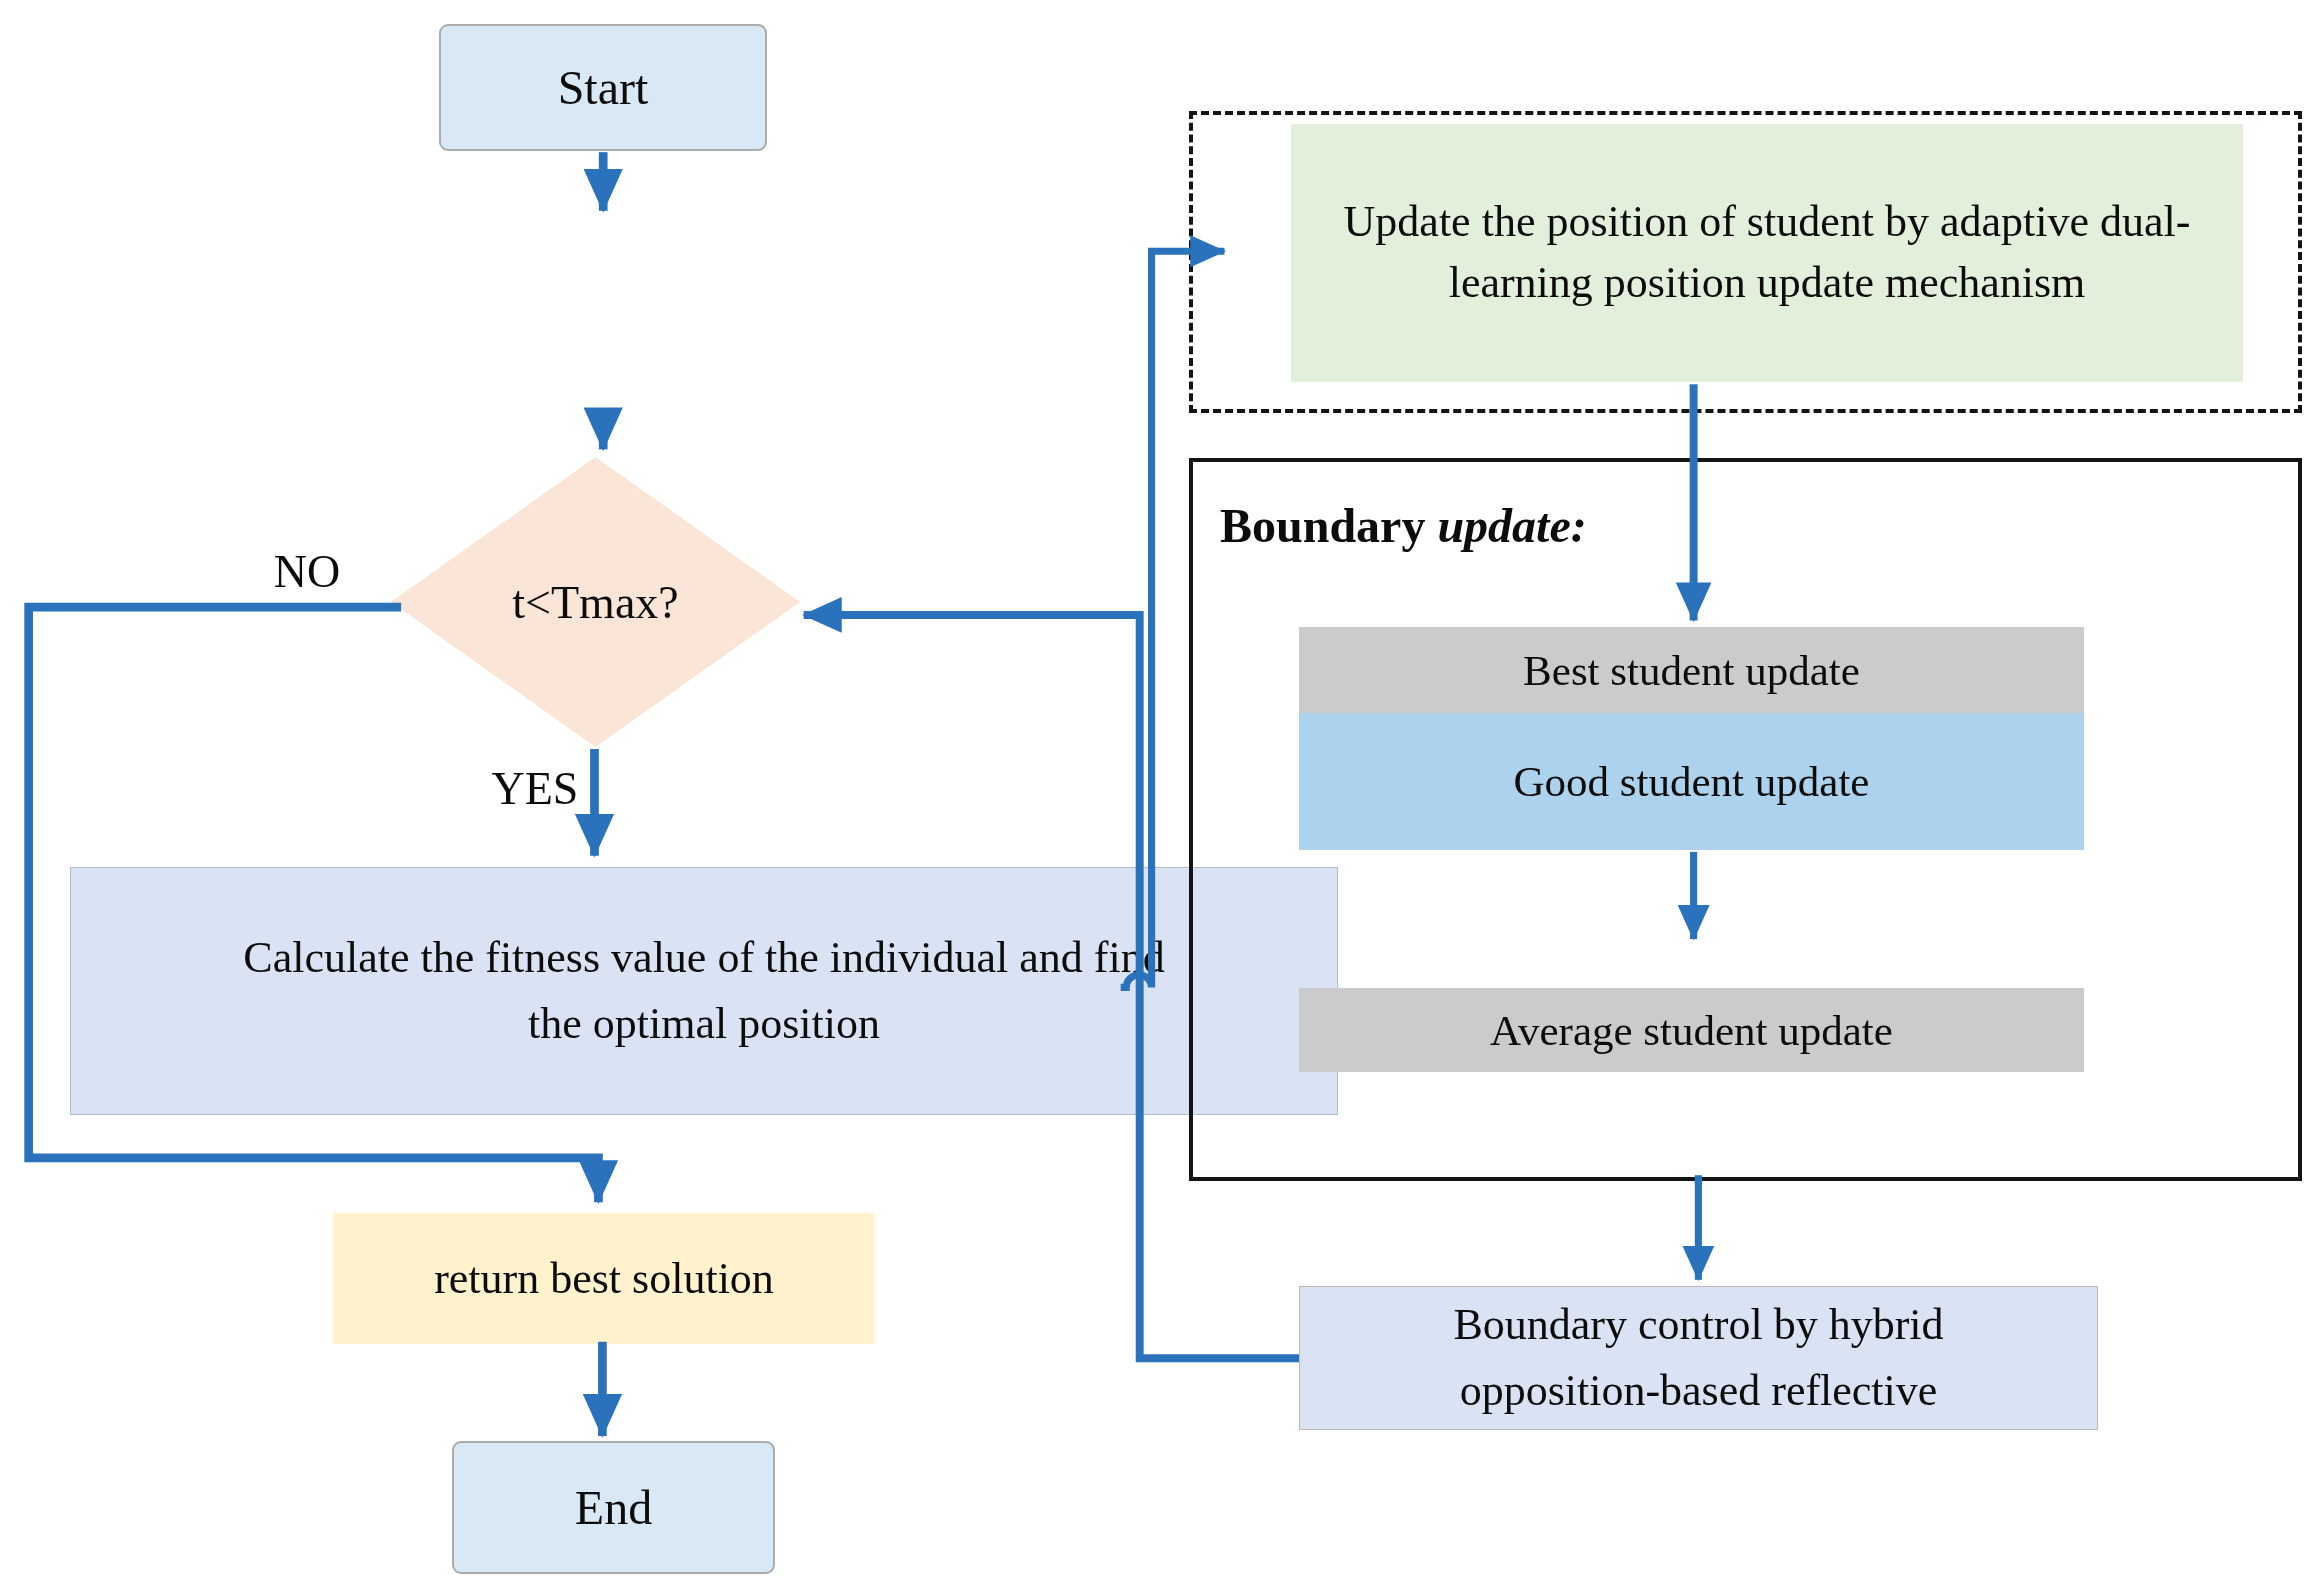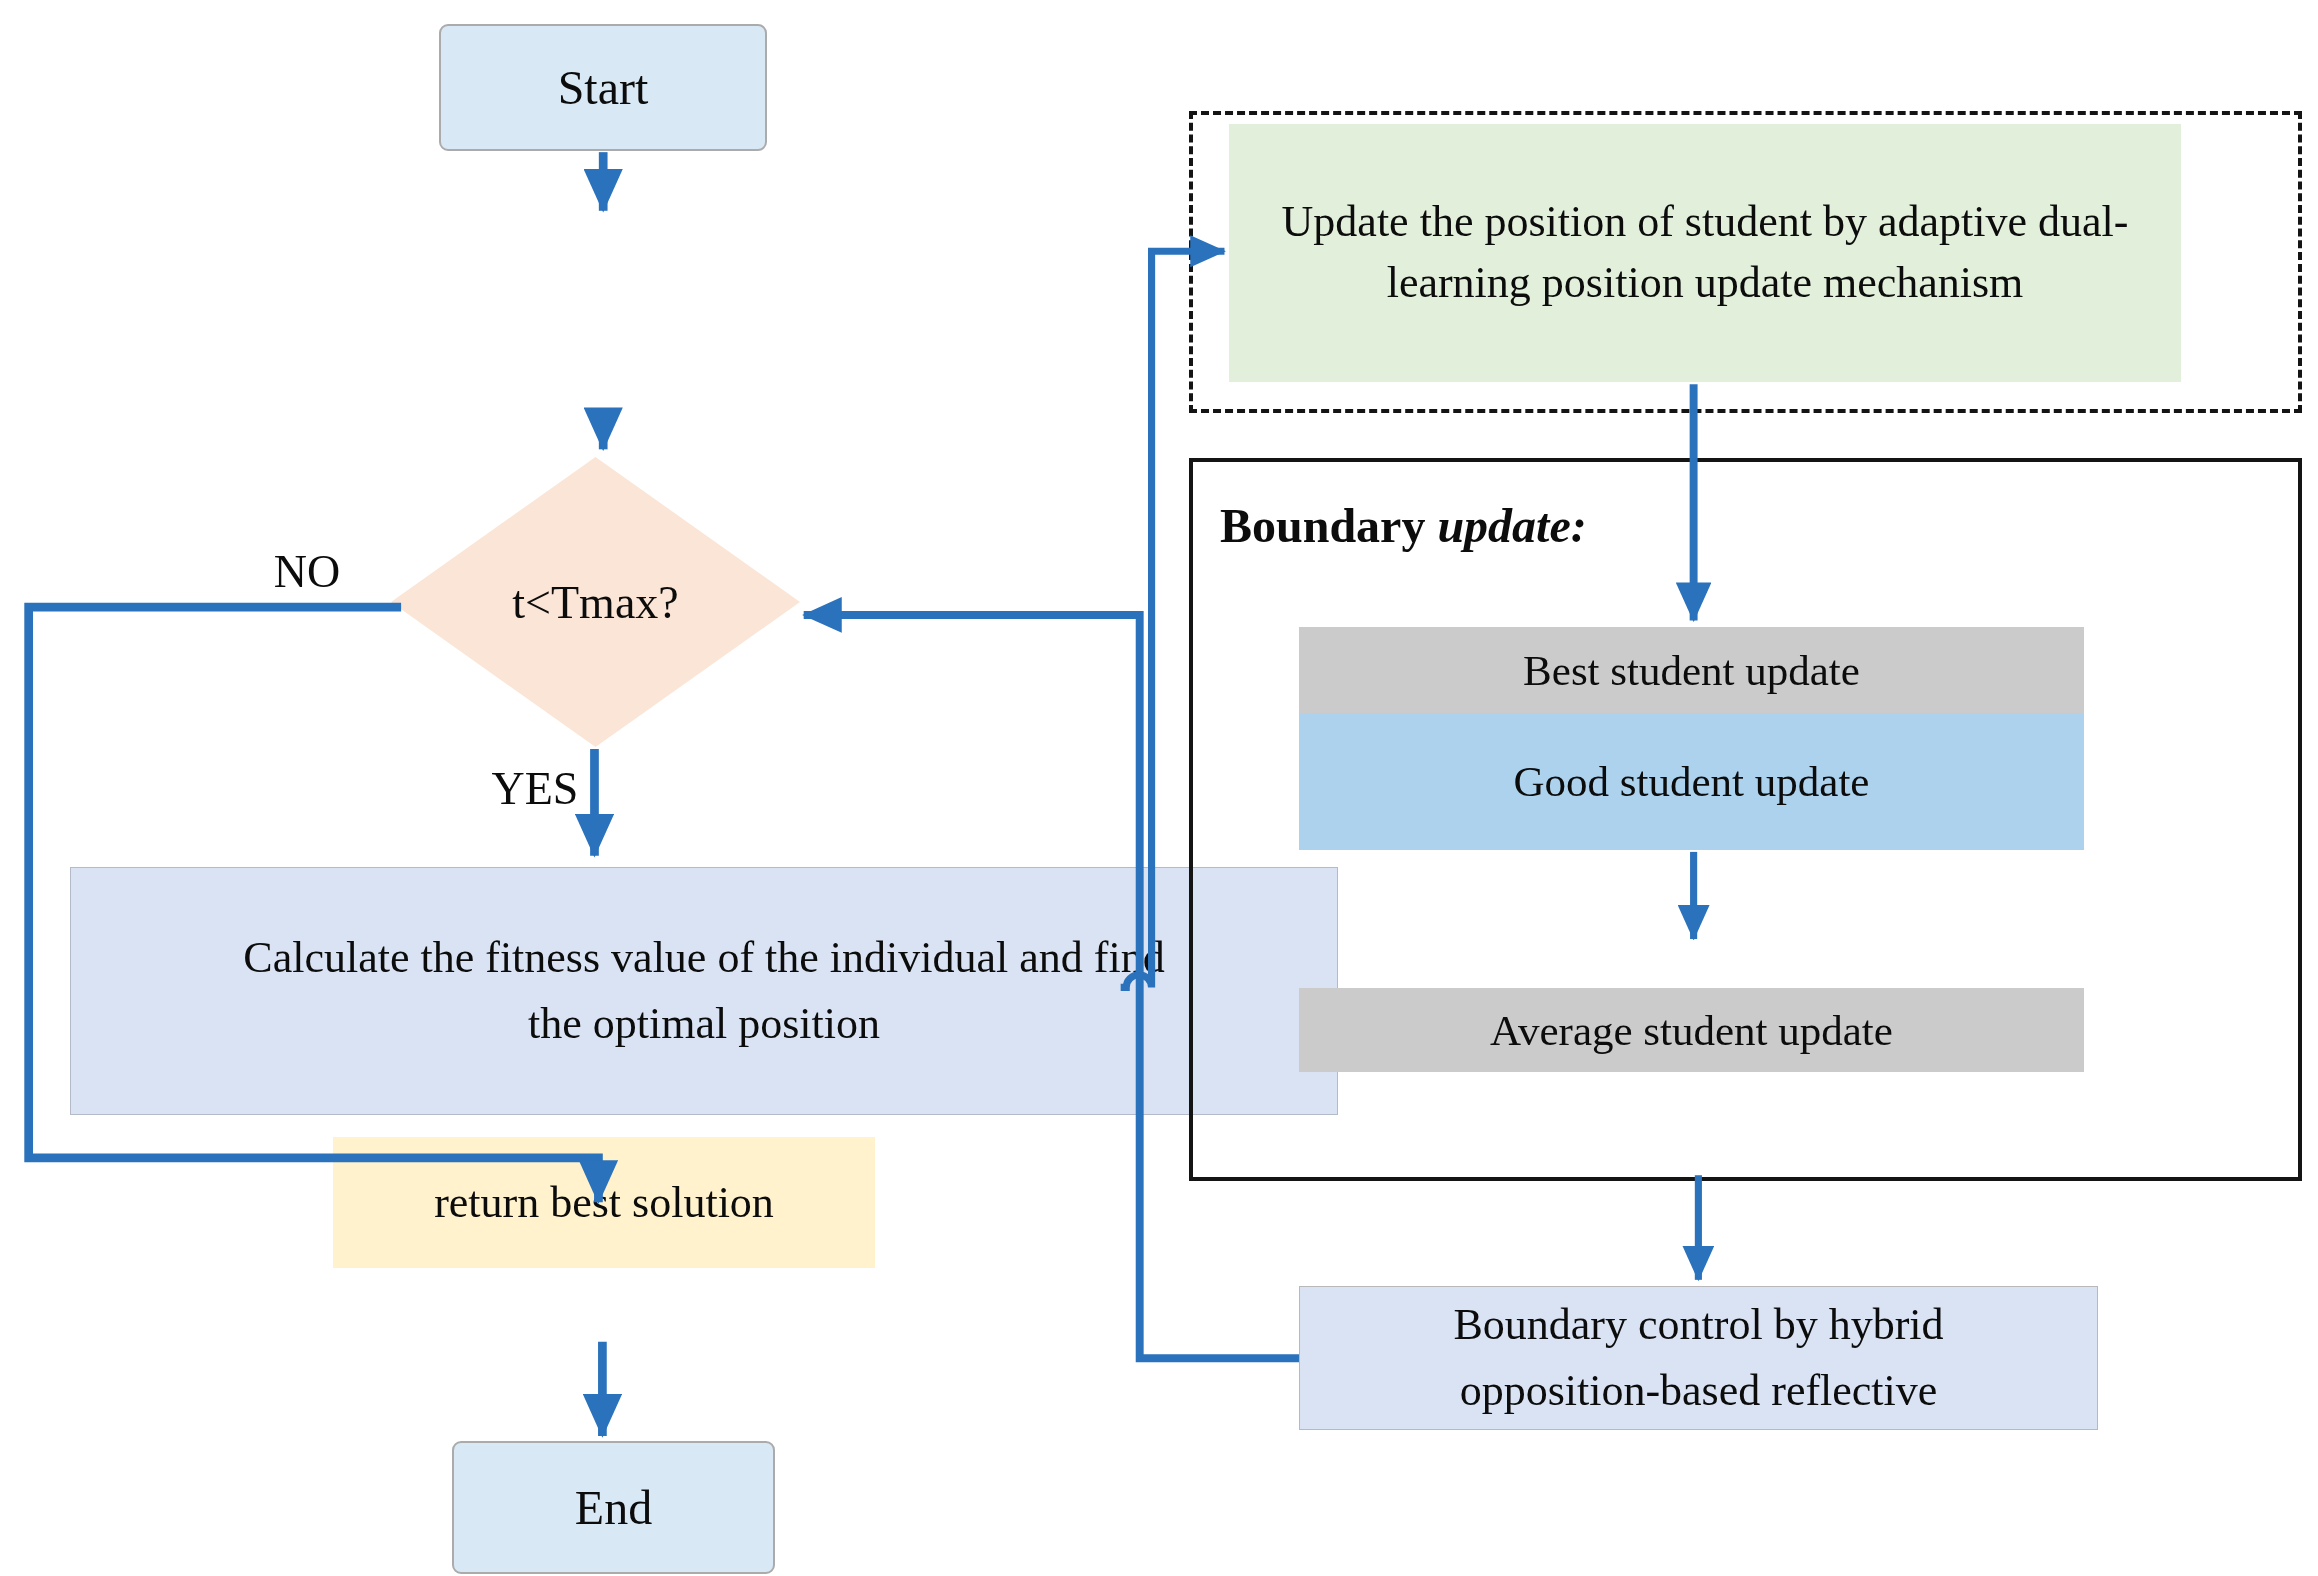--- a/index.html
+++ b/index.html
@@ -14,26 +14,26 @@
   #node-init{left:126px;top:218px;width:952px;height:190px;background:#F2F2F2;font-size:40px;line-height:1.42;}
   #node-init .lbl{width:777px;}
   #node-start{left:439px;top:24px;width:328px;height:127px;}
   #node-end{left:452px;top:1441px;width:323px;height:133px;}
   #decision-diamond{left:391px;top:457px;width:409px;height:290px;background:#FBE5D6;
     clip-path:polygon(50% 0,100% 50%,50% 100%,0 50%);}
   #decision-label-wrap{left:391px;top:457px;width:409px;height:290px;background:transparent;font-size:46px;}
   #node-calculate{left:70px;top:867px;width:1268px;height:248px;background:#DAE3F3;
     border:1.6px solid #B3BAC8;font-size:44px;line-height:1.5;}
   #node-calculate .lbl{width:983px;}
-  #node-return-best{left:333px;top:1137px;width:542px;height:131px;background:#FFF2CC;font-size:44px;}
+  #node-return-best{left:333px;top:1213px;width:542px;height:131px;background:#FFF2CC;font-size:44px;}
   #no-label{position:absolute;left:228px;top:545px;width:158px;text-align:center;font-size:46px;}
   #yes-label{position:absolute;left:456px;top:762px;width:158px;text-align:center;font-size:46px;}
   #dashed-group{position:absolute;left:1189px;top:111px;width:1113px;height:302px;
     border:4.8px dashed #141414;box-sizing:border-box;}
-  #node-update-position{left:1229px;top:124px;width:952px;height:258px;background:#E2EFDA;
+  #node-update-position{left:1291px;top:124px;width:952px;height:258px;background:#E2EFDA;
     font-size:44px;line-height:1.38;}
   #node-update-position .lbl{width:856px;}
   #student-update-group{position:absolute;left:1189px;top:458px;width:1113px;height:723px;
     border:4px solid #141414;box-sizing:border-box;}
   #group-title{position:absolute;left:1220px;top:498px;font-size:48px;font-weight:bold;}
   #group-title .it{font-style:italic;}
   .bar{position:absolute;left:1299px;width:785px;display:flex;align-items:center;justify-content:center;
     text-align:center;font-size:43px;box-sizing:border-box;}
   #stage1-best-bar{top:627px;height:86px;background:#CBCBCB;}
   #stage1-good-bar{top:713px;height:137px;background:#ACD2EE;}

